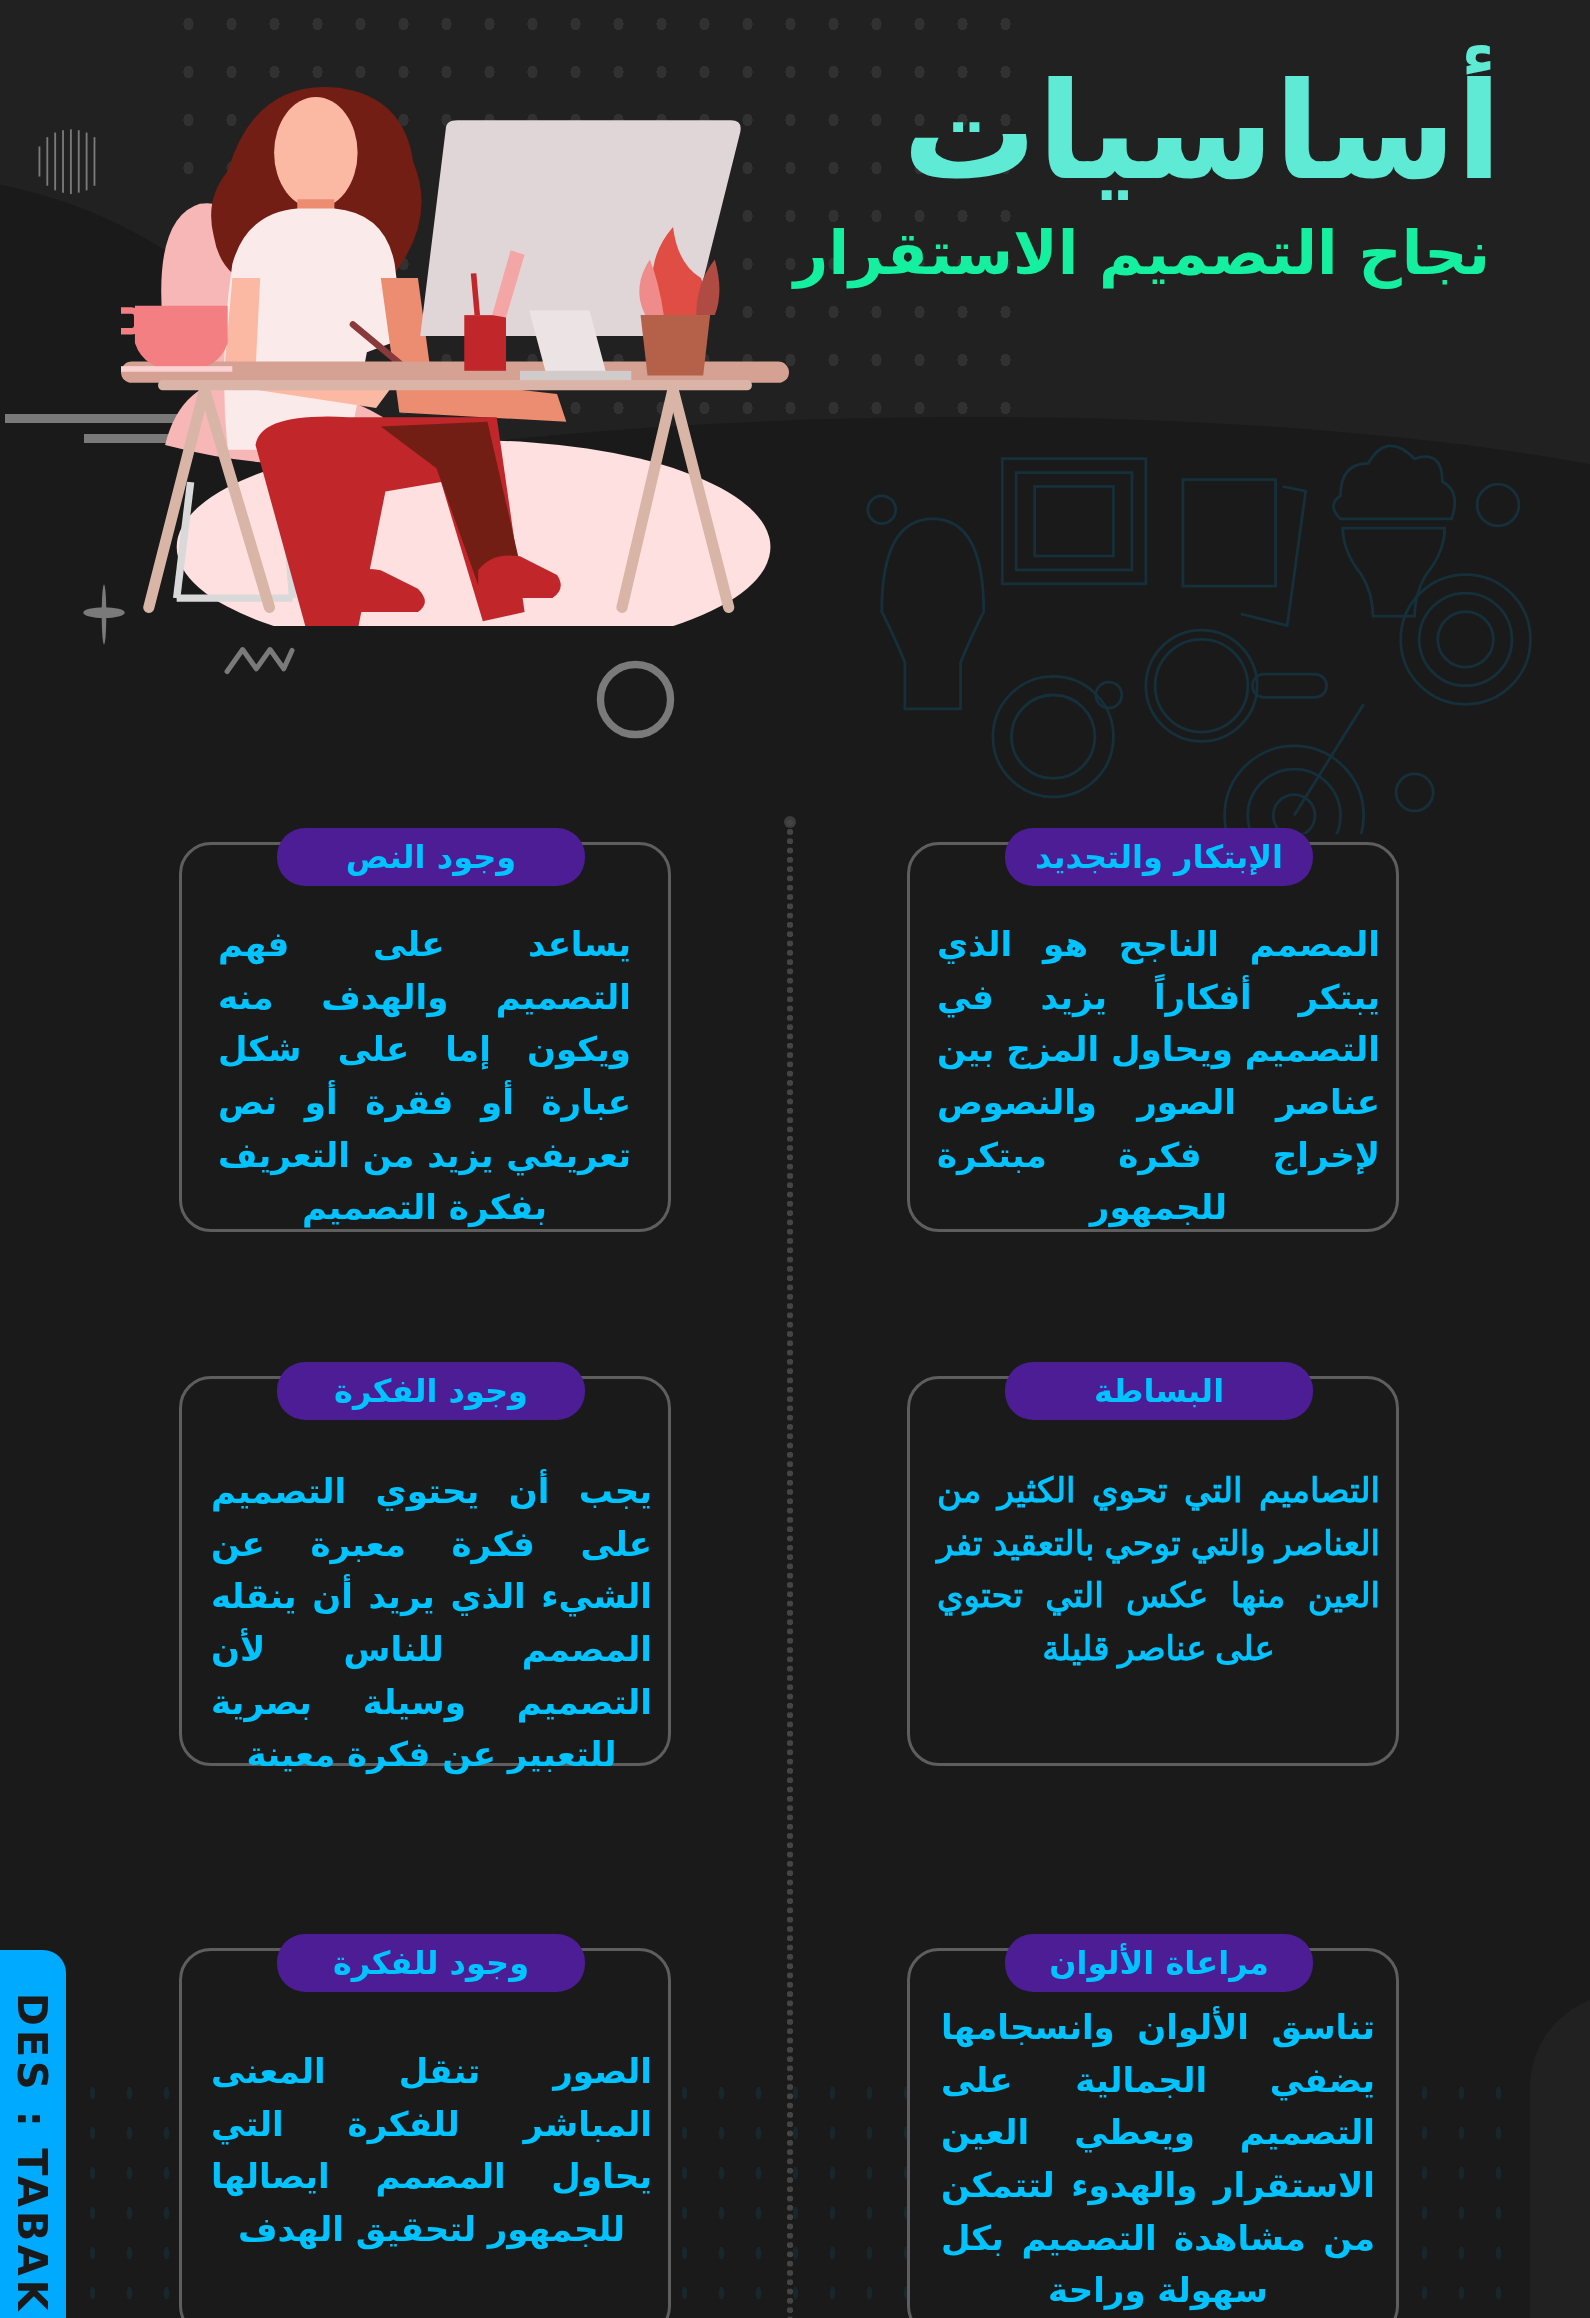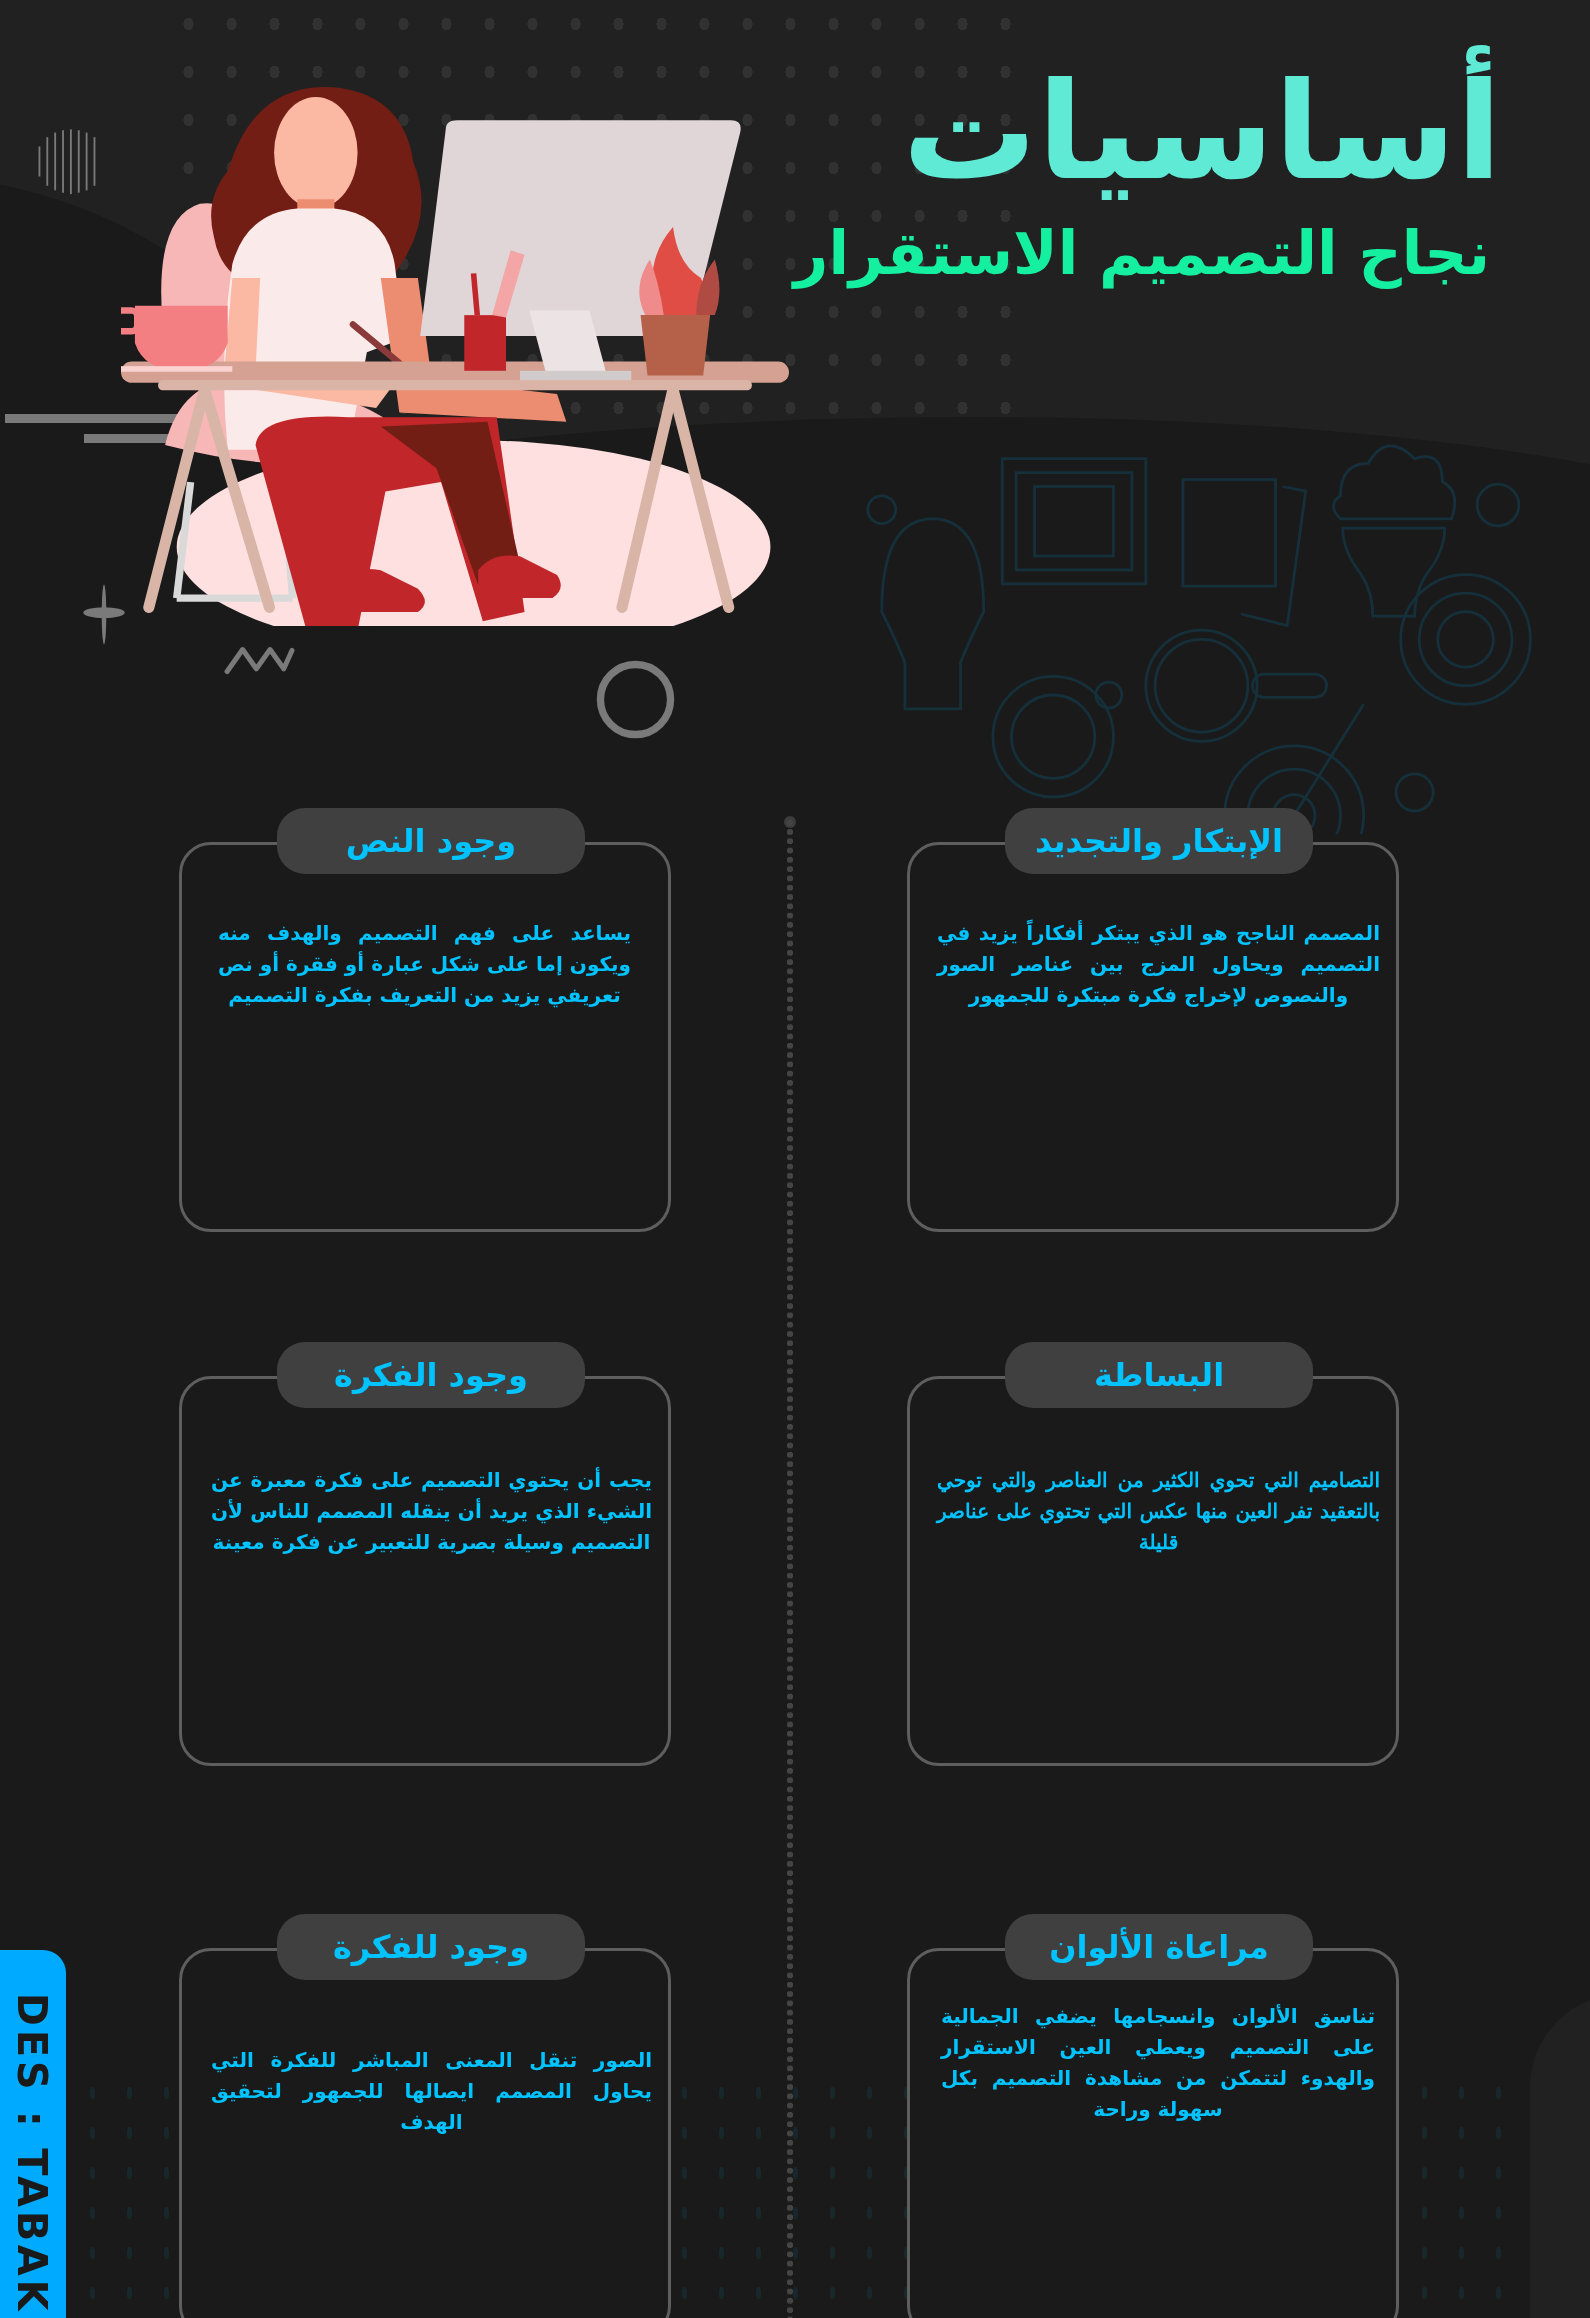--- a/index.html
+++ b/index.html
@@ -12,22 +12,22 @@
   .dots-grid { background-image: radial-gradient(ellipse 8.3px 10.2px at center, #333333 60%, transparent 62%); background-size:43px 48px; }
   .dots-teal { background-image: radial-gradient(ellipse 4.2px 10.2px at center, #18272b 60%, transparent 62%); background-size:37px 40px; }
   .bg-right-bottom { left:1530px; top:1994px; width:139px; height:556px; background:#212121; border-radius:93px 0 0 0; }
 
   
   .title-main { right:88px; top:65px; font-family:"DejaVu Sans", sans-serif; font-size:134px; font-weight:bold; color:#5eead4; direction:rtl; line-height:1; letter-spacing:-0.9px; }
   .title-sub { right:100px; top:223px; font-size:60px; font-weight:bold; color:#14f0a0; direction:rtl; line-height:1; }
 
   
   .card { width:492px; height:390px; border:3.2px solid #5e5e5e; border-radius:32px; box-sizing:border-box; background:#1a1a1a; }
-  .card-head { width:308px; height:66px; background:#404040; border-radius:28px; display:flex; align-items:center; justify-content:center; color:#00c3ff; font-size:32px; font-weight:bold; direction:rtl; }
-  .card-body { color:#00c3ff; font-size:20px; font-weight:bold; direction:rtl; text-align:justify; text-align-last:center; line-height:1.55; }
+  .card-head { width:308px; height:58px; background:#4c1d95; border-radius:28px; display:flex; align-items:center; justify-content:center; color:#00c3ff; font-size:32px; font-weight:bold; direction:rtl;margin-top:20px; }
+  .card-body { color:#00c3ff; font-size:34px; font-weight:bold; direction:rtl; text-align:justify; text-align-last:center; line-height:1.55; }
 
   
   .divider { left:787px; top:818px; width:5.6px; height:1540px; background-image: radial-gradient(circle, #444 55%, transparent 57%); background-size:5.6px 9.3px; }
   .divider-cap { width:12px; height:12px; border-radius:50%; background:#3c3c3c; left:784px; }
 
   
   .side-tab { left:0; top:1950px; width:66px; height:403px; background:#00aaff; border-radius:0 23px 23px 0; }
   .side-tab-text { left:-153px; top:2128px; width:371px; height:51px; transform:rotate(90deg); font-size:40px; font-weight:bold; color:#1a1a1a; display:flex; align-items:center; justify-content:center; letter-spacing:3.7px; }
   .bar { background:#7a7a7a; height:9.3px; }
 </style>

